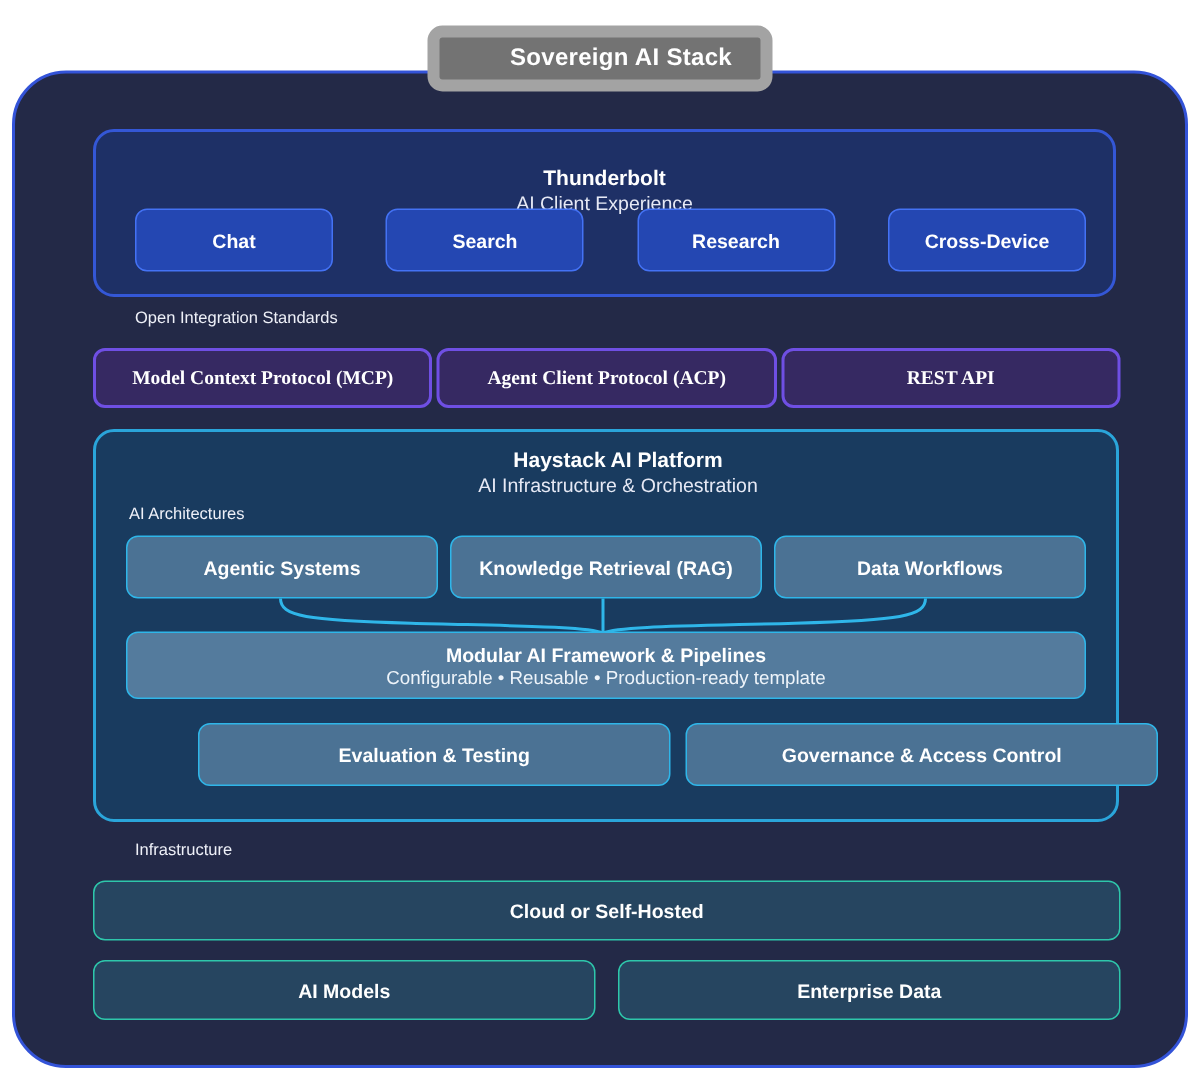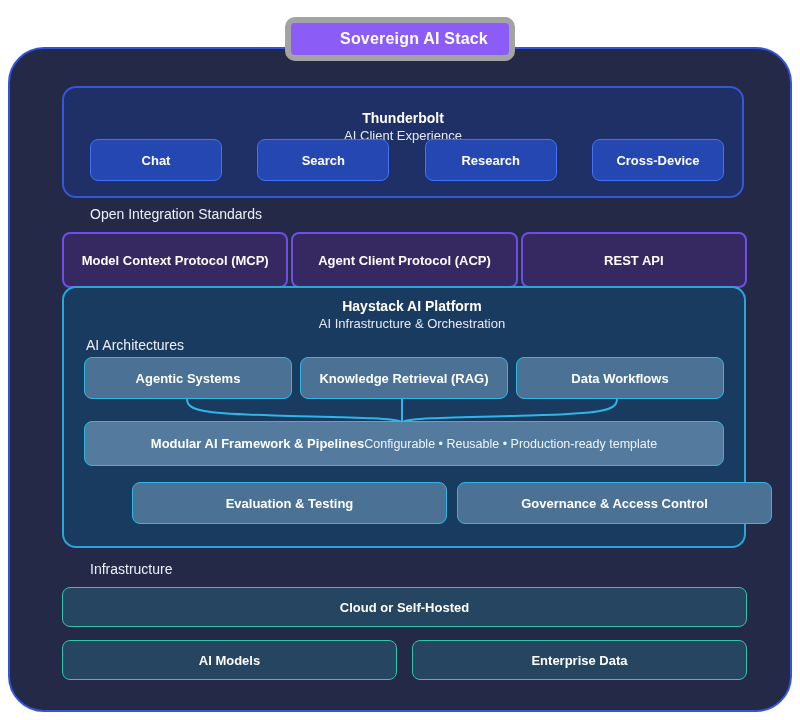--- a/index.html
+++ b/index.html
@@ -3,58 +3,58 @@
 <meta charset="utf-8">
 <style>
   * { margin: 0; padding: 0; box-sizing: border-box; }
   html, body { width: 800px; height: 720px; background: #ffffff; overflow: hidden; }
   body { font-family: "Liberation Sans", "DejaVu Sans", sans-serif; color: #ffffff; position: relative; }
 
   .stack-root { position: absolute; left: 8px; top: 47px; width: 784px; height: 665px;
     background: #232947; border: 2px solid #3353d8; border-radius: 36px; }
 
   .title-box { position: absolute; left: 50%; top: 17px; transform: translateX(-50%);
-    width: 230px; height: 44px; background: #8b5cf6; border: 6px solid #a3a3a3;
+    width: 230px; height: 44px; background: #737373; border: 8px solid #a3a3a3;
     border-radius: 10px; display: flex; align-items: center; justify-content: center;
     font-size: 16px; font-weight: 600; letter-spacing: .2px; z-index: 5; padding-left: 28px; }
 
   .sec-title { font-size: 14px; font-weight: 700; }
   .sec-sub { font-size: 13px; color: #e6e9f5; margin-top: 2px; }
-  .mini-label { position: absolute; font-size: 14px; color: #eef0f8; }
+  .mini-label { position: absolute; font-size: 11px; color: #eef0f8; }
 
   
   .client-section { position: absolute; left: 52px; top: 37px; width: 682px; height: 112px;
     background: #1e3066; border: 2px solid #3457d6; border-radius: 14px; text-align: center;
     padding-top: 22px; }
   .client-row { position: absolute; left: 26px; right: 18px; top: 51px; height: 42px;
     display: flex; justify-content: space-between; }
   .btn-blue { width: 132px; height: 42px; background: #2447b2; border: 1.5px solid #4472f4;
     border-radius: 8px; display: flex; align-items: center; justify-content: center;
     font-size: 13px; font-weight: 700; }
 
   
   .standards-label { left: 80px; top: 157px; }
-  .standards-row { position: absolute; left: 52px; top: 183px; width: 685px; height: 56px;
-    display: flex; gap: 3px; }
+  .standards-row { position: absolute; left: 52px; top: 183px; width: 685px; height: 40px;
+    display: flex; gap: 3px; font-family: Liberation Serif, serif; }
   .btn-purple { flex: 1; background: #362962; border: 2px solid #6f4fe3; border-radius: 8px;
     display: flex; align-items: center; justify-content: center; font-size: 13px; font-weight: 700; }
 
   
   .platform-section { position: absolute; left: 52px; top: 237px; width: 684px; height: 262px;
     background: #193b5f; border: 2px solid #2aa5da; border-radius: 14px; text-align: center;
     padding-top: 10px; padding-left: 16px; }
   .arch-label { left: 22px; top: 49px; text-align: right; }
   .arch-row { position: absolute; left: 20px; top: 69px; width: 640px; height: 42px;
     display: flex; gap: 8px; }
   .node { flex: 1; background: #4b7294; border: 1.5px solid #2fb6e9; border-radius: 8px;
     display: flex; align-items: center; justify-content: center; font-size: 13px; font-weight: 700; }
   .connector-svg { position: absolute; left: 20px; top: 111px; width: 640px; height: 24px; }
   .framework-box { position: absolute; left: 20px; top: 133px; width: 640px; height: 45px;
     background: #547b9d; border: 1.5px solid #2fb6e9; border-radius: 8px;
-    display: flex; flex-direction: row; align-items: center; justify-content: center; }
+    display: flex; flex-direction: column; align-items: center; justify-content: center; }
   .framework-title { font-size: 13px; font-weight: 700; }
   .framework-sub { font-size: 12.5px; color: #eef4fa; margin-top: 1px; }
   .cap-row { position: absolute; left: 20px; top: 194px; width: 640px; height: 42px;
     display: flex; gap: 10px; margin-left: 48px; }
 
   
   .infra-label { left: 80px; top: 512px; }
   .infra-cloud { position: absolute; left: 52px; top: 538px; width: 685px; height: 40px; }
   .btn-teal { background: #264560; border: 1.5px solid #2ec7ab; border-radius: 8px;
     display: flex; align-items: center; justify-content: center; font-size: 13px; font-weight: 700; }

